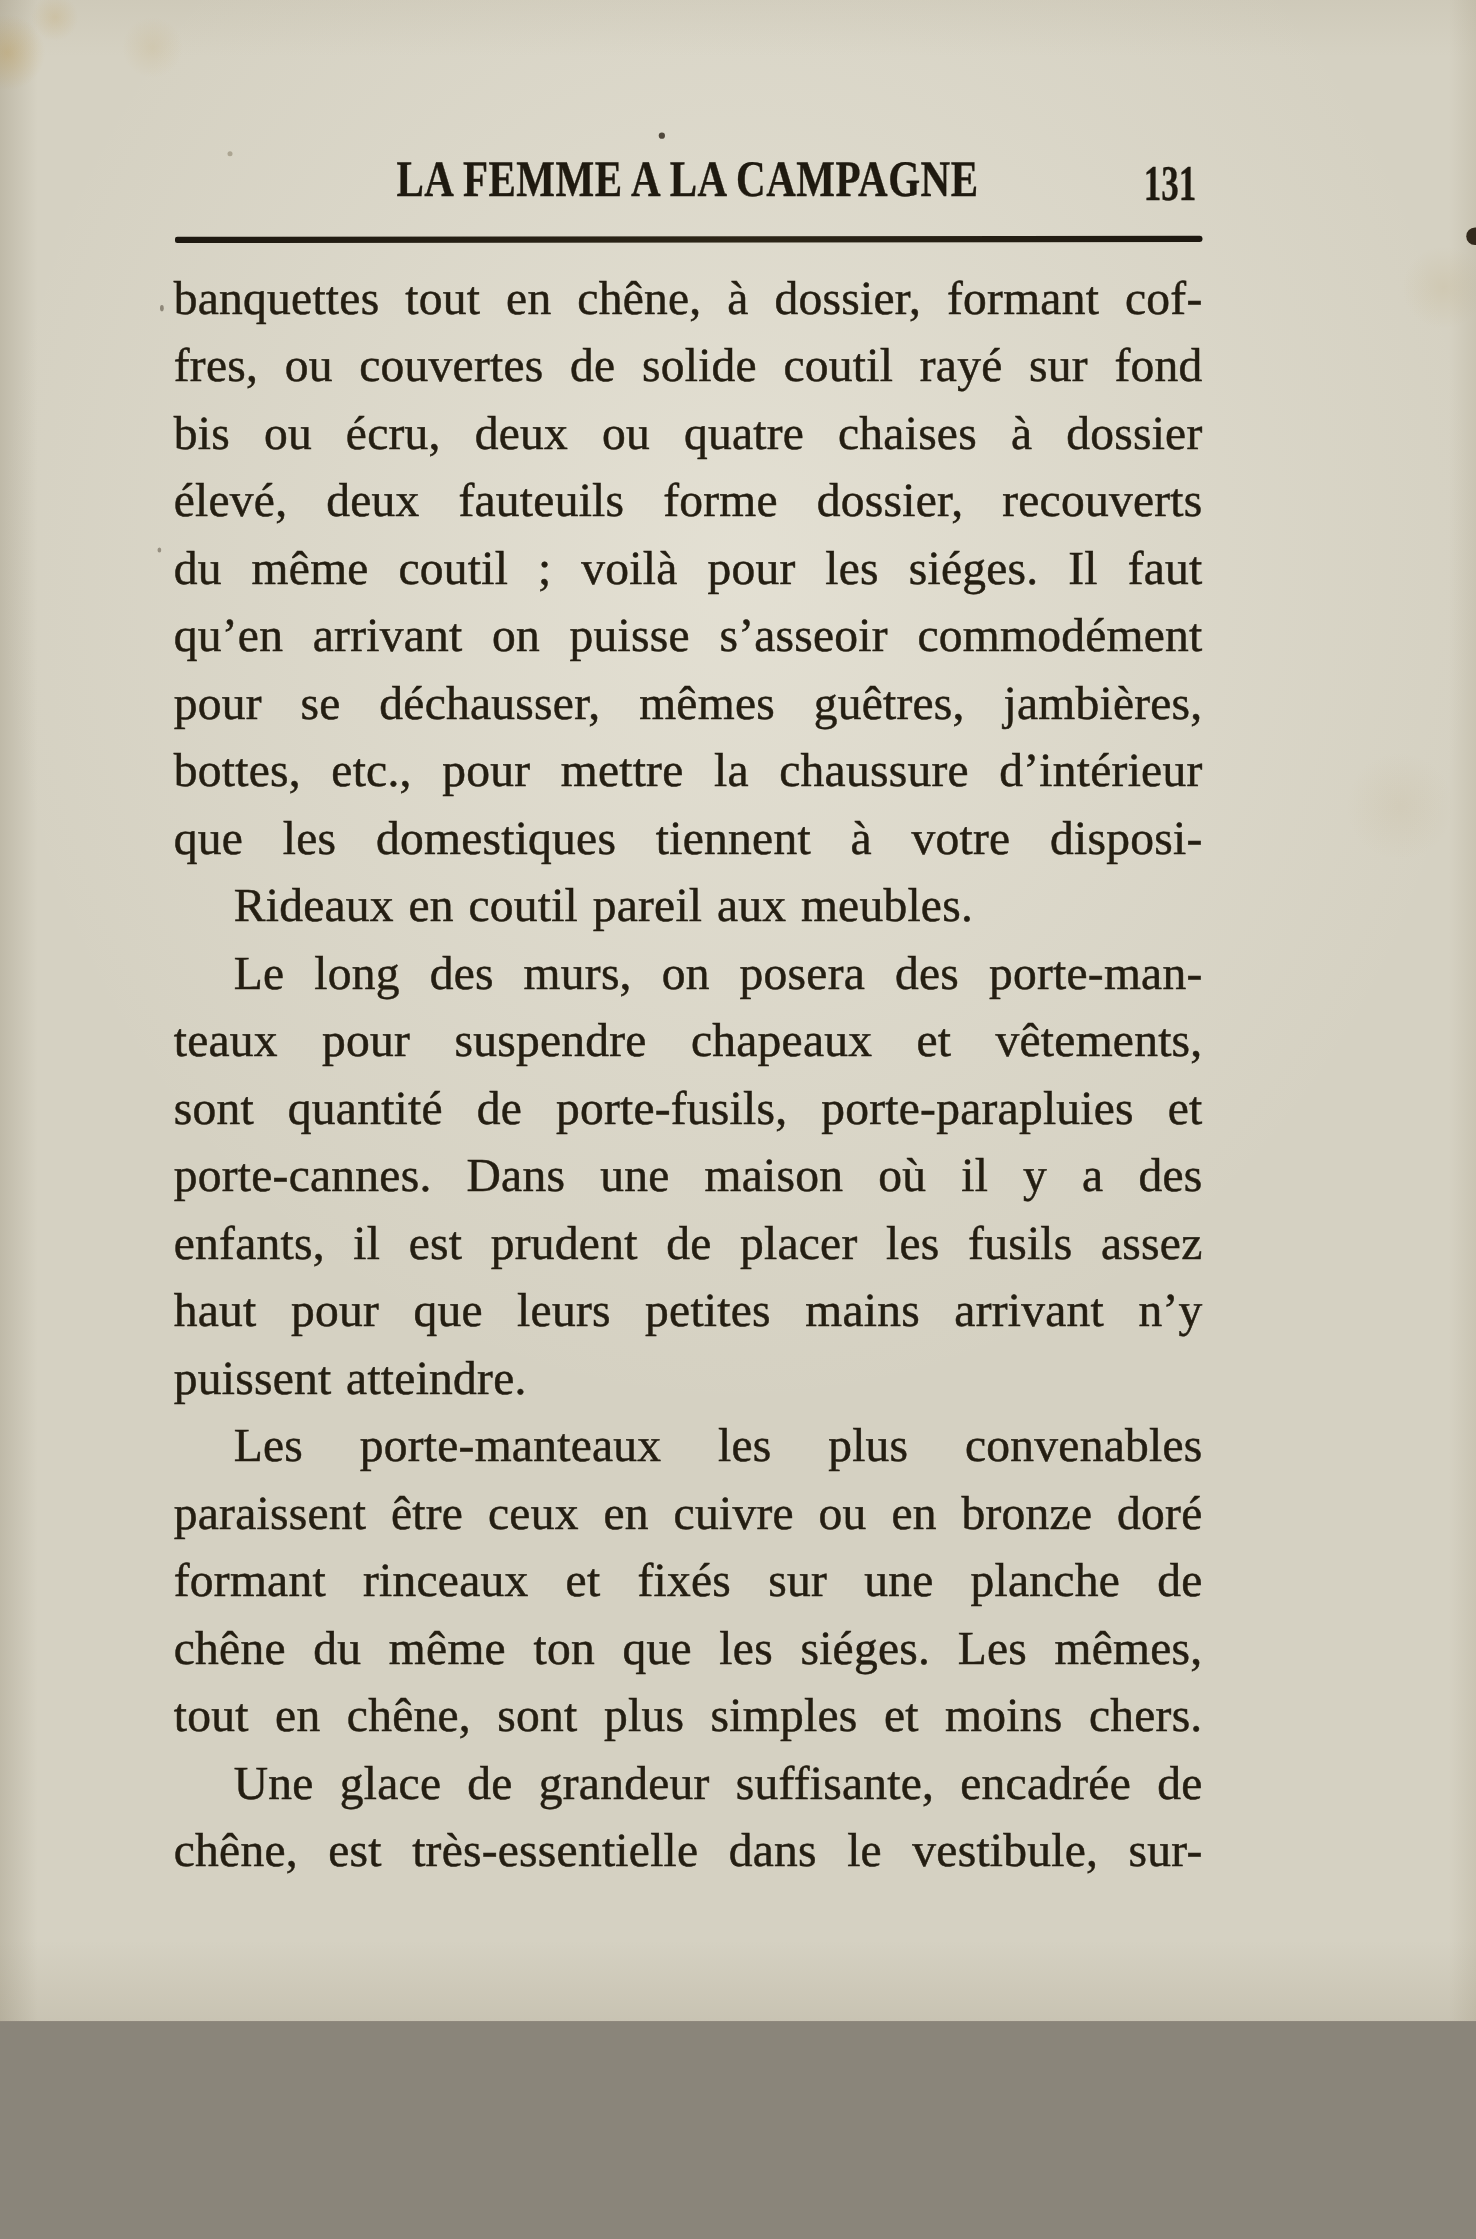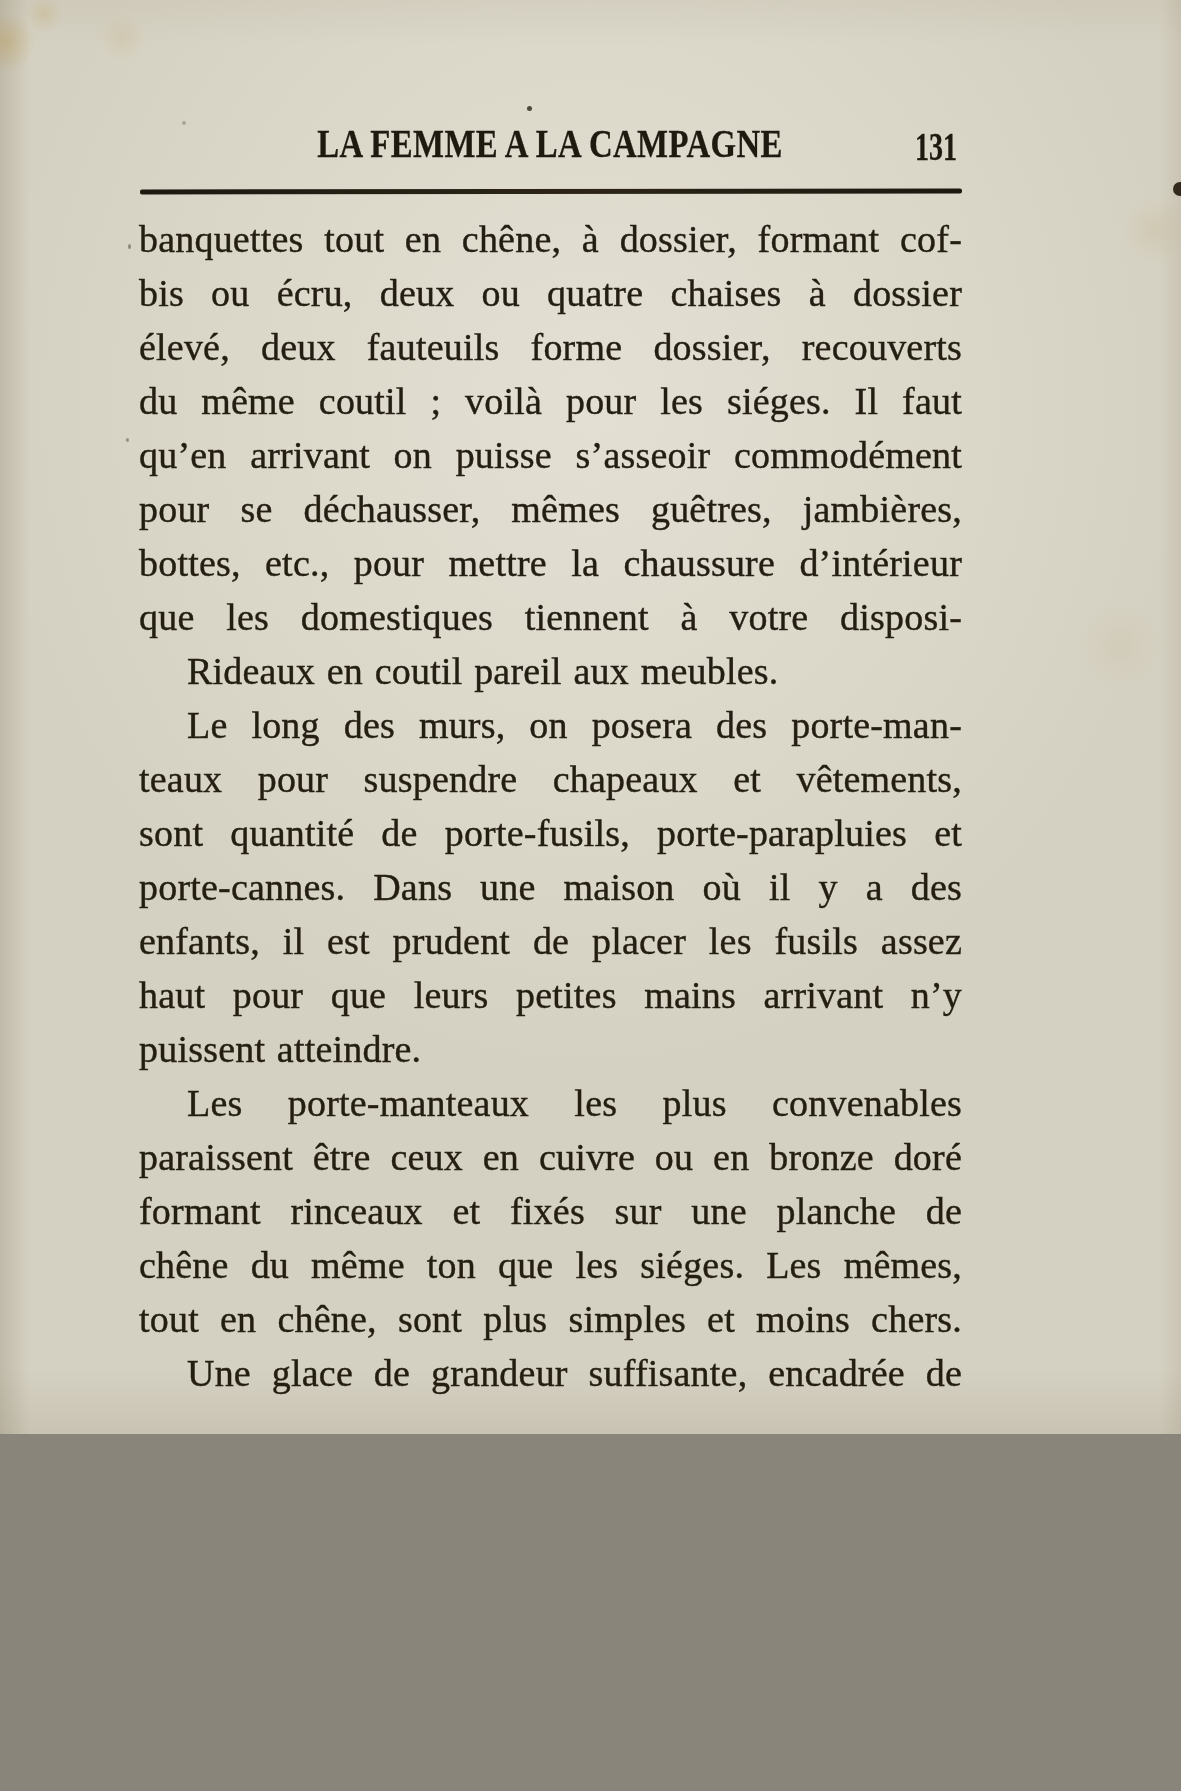--- a/index.html
+++ b/index.html
@@ -1,18 +1,18 @@
 <!DOCTYPE html>
 <html><head>
 <meta charset="utf-8">
 <style>
   html,body{margin:0;padding:0;background:#8a857a;}
   .page{
     position:relative;
-    width:1181px;height:1434px;
+    width:1181px;height:1617px;
     overflow:hidden;
     color:#241e12;
     background:
       radial-gradient(circle 42px at 6px 42px,  rgba(187,150,72,.34), rgba(187,150,72,0) 72%),
       radial-gradient(circle 26px at 44px 14px, rgba(187,150,72,.20), rgba(187,150,72,0) 72%),
       radial-gradient(circle 34px at 122px 38px,rgba(182,148,74,.14), rgba(182,148,74,0) 72%),
       radial-gradient(circle 46px at 1155px 230px, rgba(168,138,70,.12), rgba(168,138,70,0) 72%),
       radial-gradient(circle 60px at 1120px 645px, rgba(160,130,70,.08), rgba(160,130,70,0) 72%),
       linear-gradient(90deg,  rgba(128,118,94,.26), rgba(128,118,94,0) 30px),
       linear-gradient(270deg, rgba(140,128,100,.16), rgba(140,128,100,0) 22px),
@@ -76,20 +76,21 @@
 <div class="page">
 
   <span class="running-title">LA FEMME A LA CAMPAGNE</span>
   <span class="page-number">131</span>
   <div class="header-rule"></div>
 
   <div class="body-text">
 
     <div class="para">
       <div class="line just">banquettes tout en chêne, à dossier, formant cof-</div>
+      <div class="line just">fres, ou couvertes de solide coutil rayé sur fond</div>
       <div class="line just">bis ou écru, deux ou quatre chaises à dossier</div>
       <div class="line just">élevé, deux fauteuils forme dossier, recouverts</div>
       <div class="line just">du même coutil ; voilà pour les siéges. Il faut</div>
       <div class="line just">qu’en arrivant on puisse s’asseoir commodément</div>
       <div class="line just">pour se déchausser, mêmes guêtres, jambières,</div>
       <div class="line just">bottes, etc., pour mettre la chaussure d’intérieur</div>
       <div class="line just">que les domestiques tiennent à votre disposi-</div>
     </div>
 
     <div class="para">
@@ -109,20 +110,21 @@
     <div class="para">
       <div class="line just indent">Les porte-manteaux les plus convenables</div>
       <div class="line just">paraissent être ceux en cuivre ou en bronze doré</div>
       <div class="line just">formant rinceaux et fixés sur une planche de</div>
       <div class="line just">chêne du même ton que les siéges. Les mêmes,</div>
       <div class="line just">tout en chêne, sont plus simples et moins chers.</div>
     </div>
 
     <div class="para">
       <div class="line just indent">Une glace de grandeur suffisante, encadrée de</div>
+      <div class="line just">chêne, est très-essentielle dans le vestibule, sur-</div>
     </div>
 
   </div>
 
   <div class="speck sp1"></div>
   <div class="speck sp2"></div>
   <div class="speck sp3"></div>
   <div class="speck sp4"></div>
   <div class="speck sp5"></div>
   <div class="speck sp6"></div>

